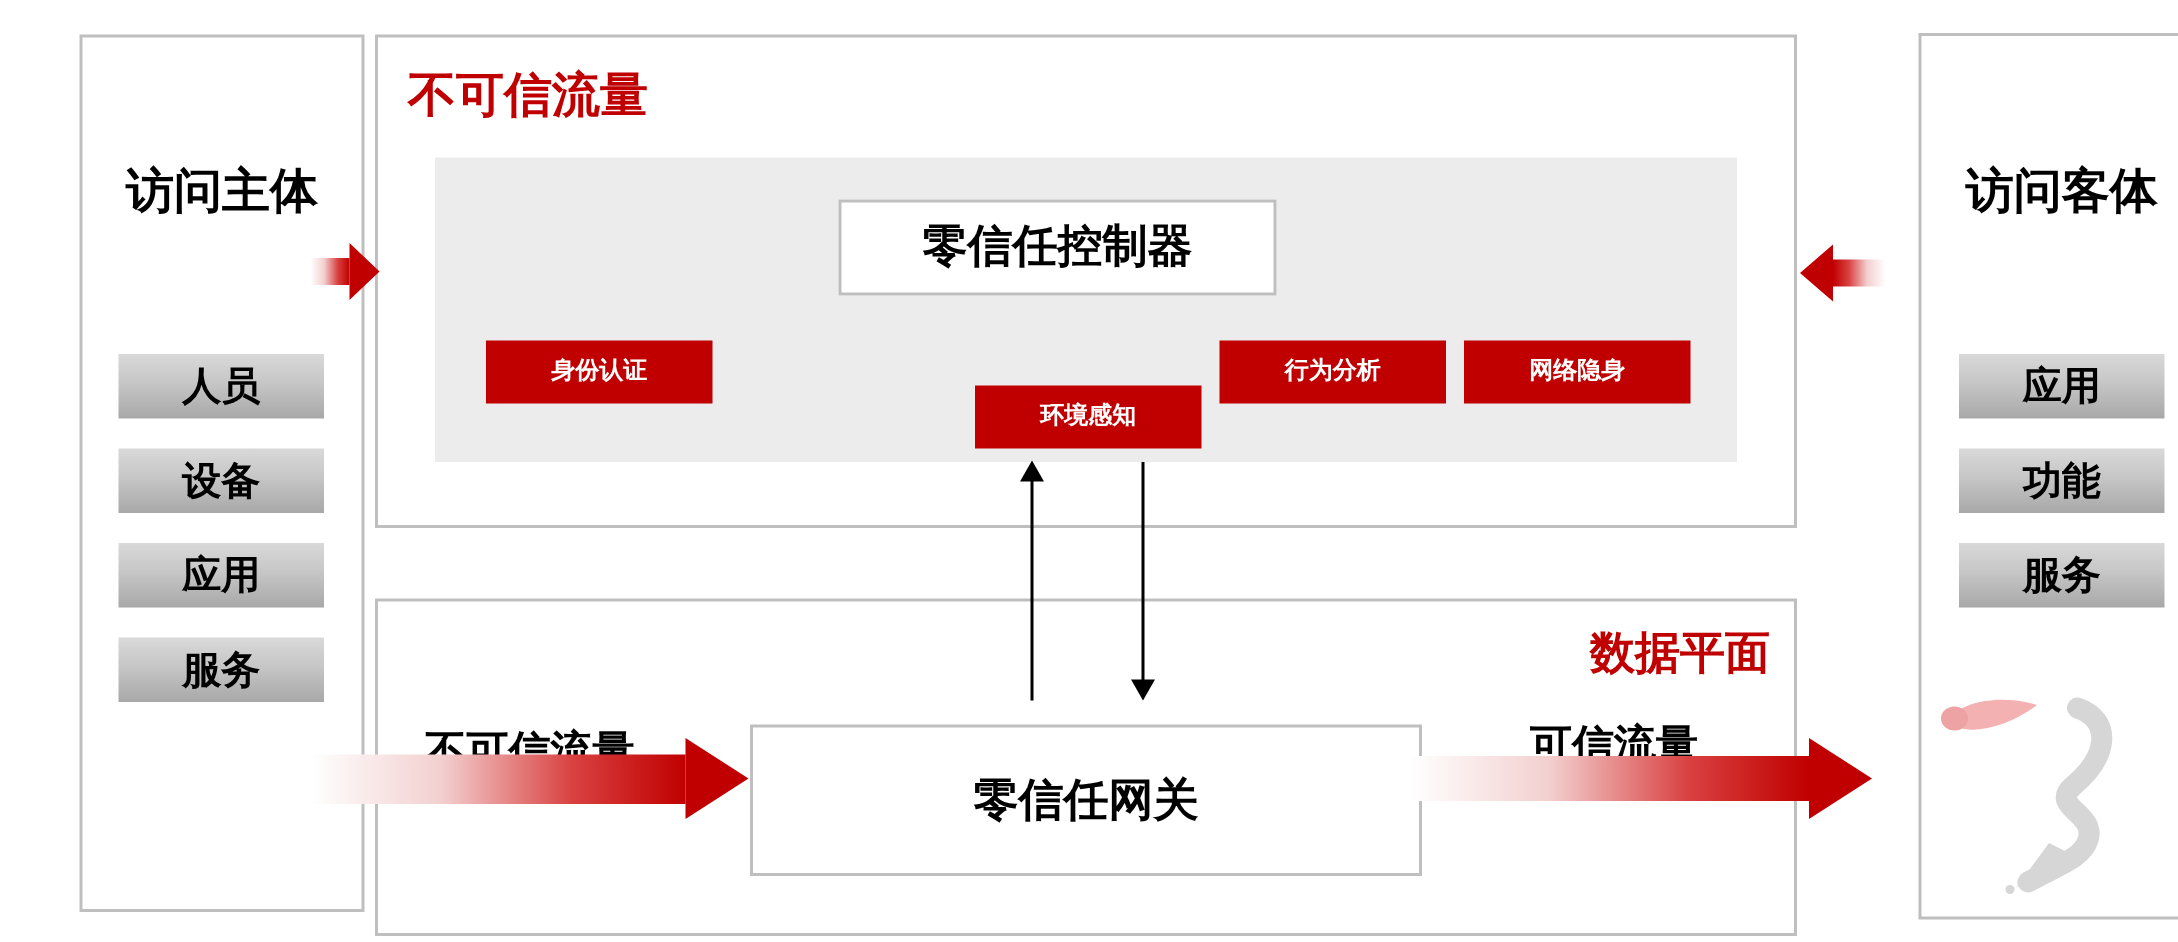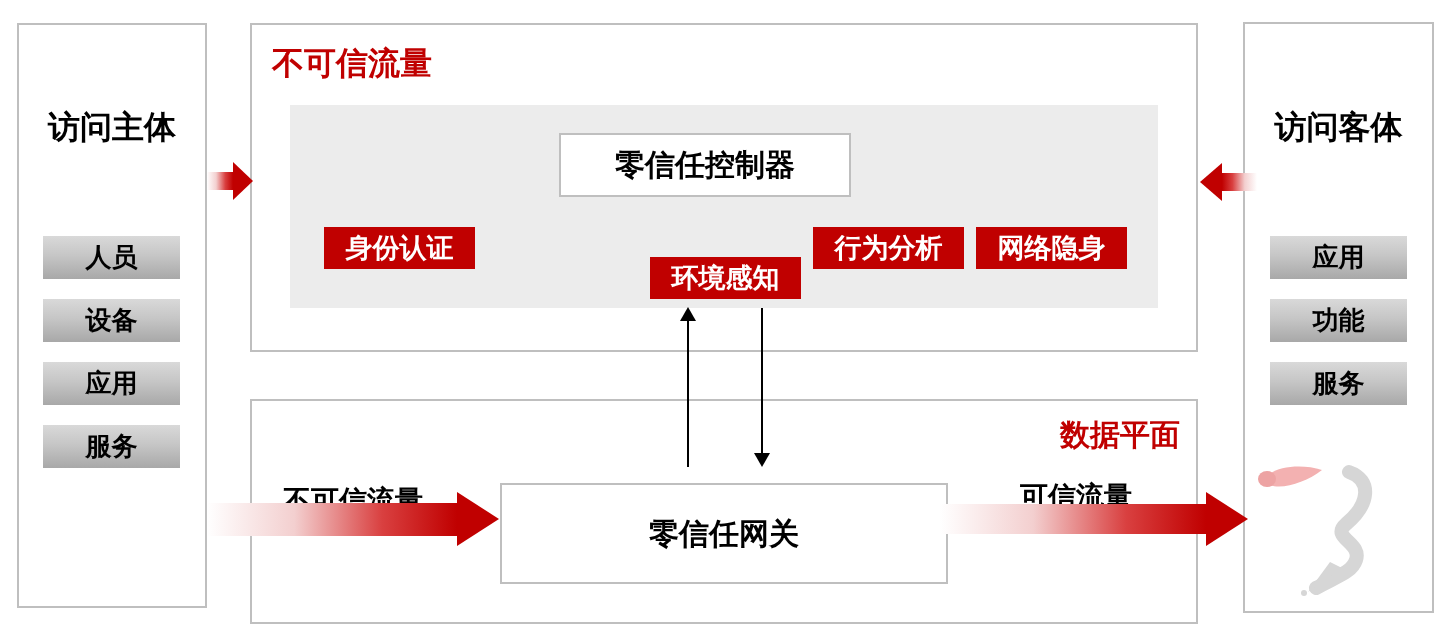--- a/index.html
+++ b/index.html
@@ -1,38 +1,38 @@
 <!DOCTYPE html>
 <html><head>
 <meta charset="utf-8">
 <style>
   html,body{margin:0;padding:0;background:#fff;}
   .stage{
     position:relative;width:1452px;height:628px;background:#fff;overflow:hidden;
     font-family:"Liberation Sans","DejaVu Sans",sans-serif;color:#000;
   }
   
-  .panel{position:absolute;background:#fff;border:2px solid #bfbfbf;box-sizing:border-box;}
+  .panel{position:absolute;background:#fff;border:2px solid #bfbfbf;box-sizing:border-box;margin-left:36px;}
   .panel-title{position:absolute;left:0;width:100%;text-align:center;font-size:32px;font-weight:bold;color:#000;}
   .side-item{
     position:absolute;width:137px;height:43px;
     background:linear-gradient(180deg,#d9d9d9 0%,#c6c6c6 45%,#a8a8a8 100%);
     text-align:center;line-height:43px;font-size:26px;font-weight:bold;color:#000;
   }
   
   .plane{position:absolute;background:#fff;border:2px solid #bfbfbf;box-sizing:border-box;}
   .plane-title{position:absolute;font-size:32px;font-weight:bold;color:#c00000;white-space:nowrap;}
   .inner-gray{position:absolute;background:#ececec;}
   .node-box{
     position:absolute;background:#fff;border:2px solid #bfbfbf;box-sizing:border-box;
     text-align:center;font-weight:bold;color:#000;
   }
   .cap-btn{
     position:absolute;width:151px;height:42px;background:#c00000;
-    text-align:center;line-height:42px;font-size:27px;font-weight:bold;color:#fff;
+    text-align:center;line-height:42px;font-size:16px;font-weight:bold;color:#fff;
   }
   .traffic-label{position:absolute;font-size:28px;font-weight:bold;color:#000;white-space:nowrap;}
   
   .arrow-body-r{position:absolute;background:linear-gradient(90deg,rgba(255,255,255,1) 0%,#f3cfcf 35%,#d94040 70%,#c00000 100%);}
   .arrow-body-l{position:absolute;background:linear-gradient(90deg,#c00000 0%,#d94040 30%,#f3cfcf 65%,rgba(255,255,255,1) 100%);}
   .arrow-head-r{position:absolute;width:0;height:0;border-style:solid;border-color:transparent;border-left-color:#c00000;}
   .arrow-head-l{position:absolute;width:0;height:0;border-style:solid;border-color:transparent;border-right-color:#c00000;}
   
   .vline{position:absolute;width:2px;background:#000;}
   .vhead-up{position:absolute;width:0;height:0;border-left:8px solid transparent;border-right:8px solid transparent;border-bottom:14px solid #000;}

